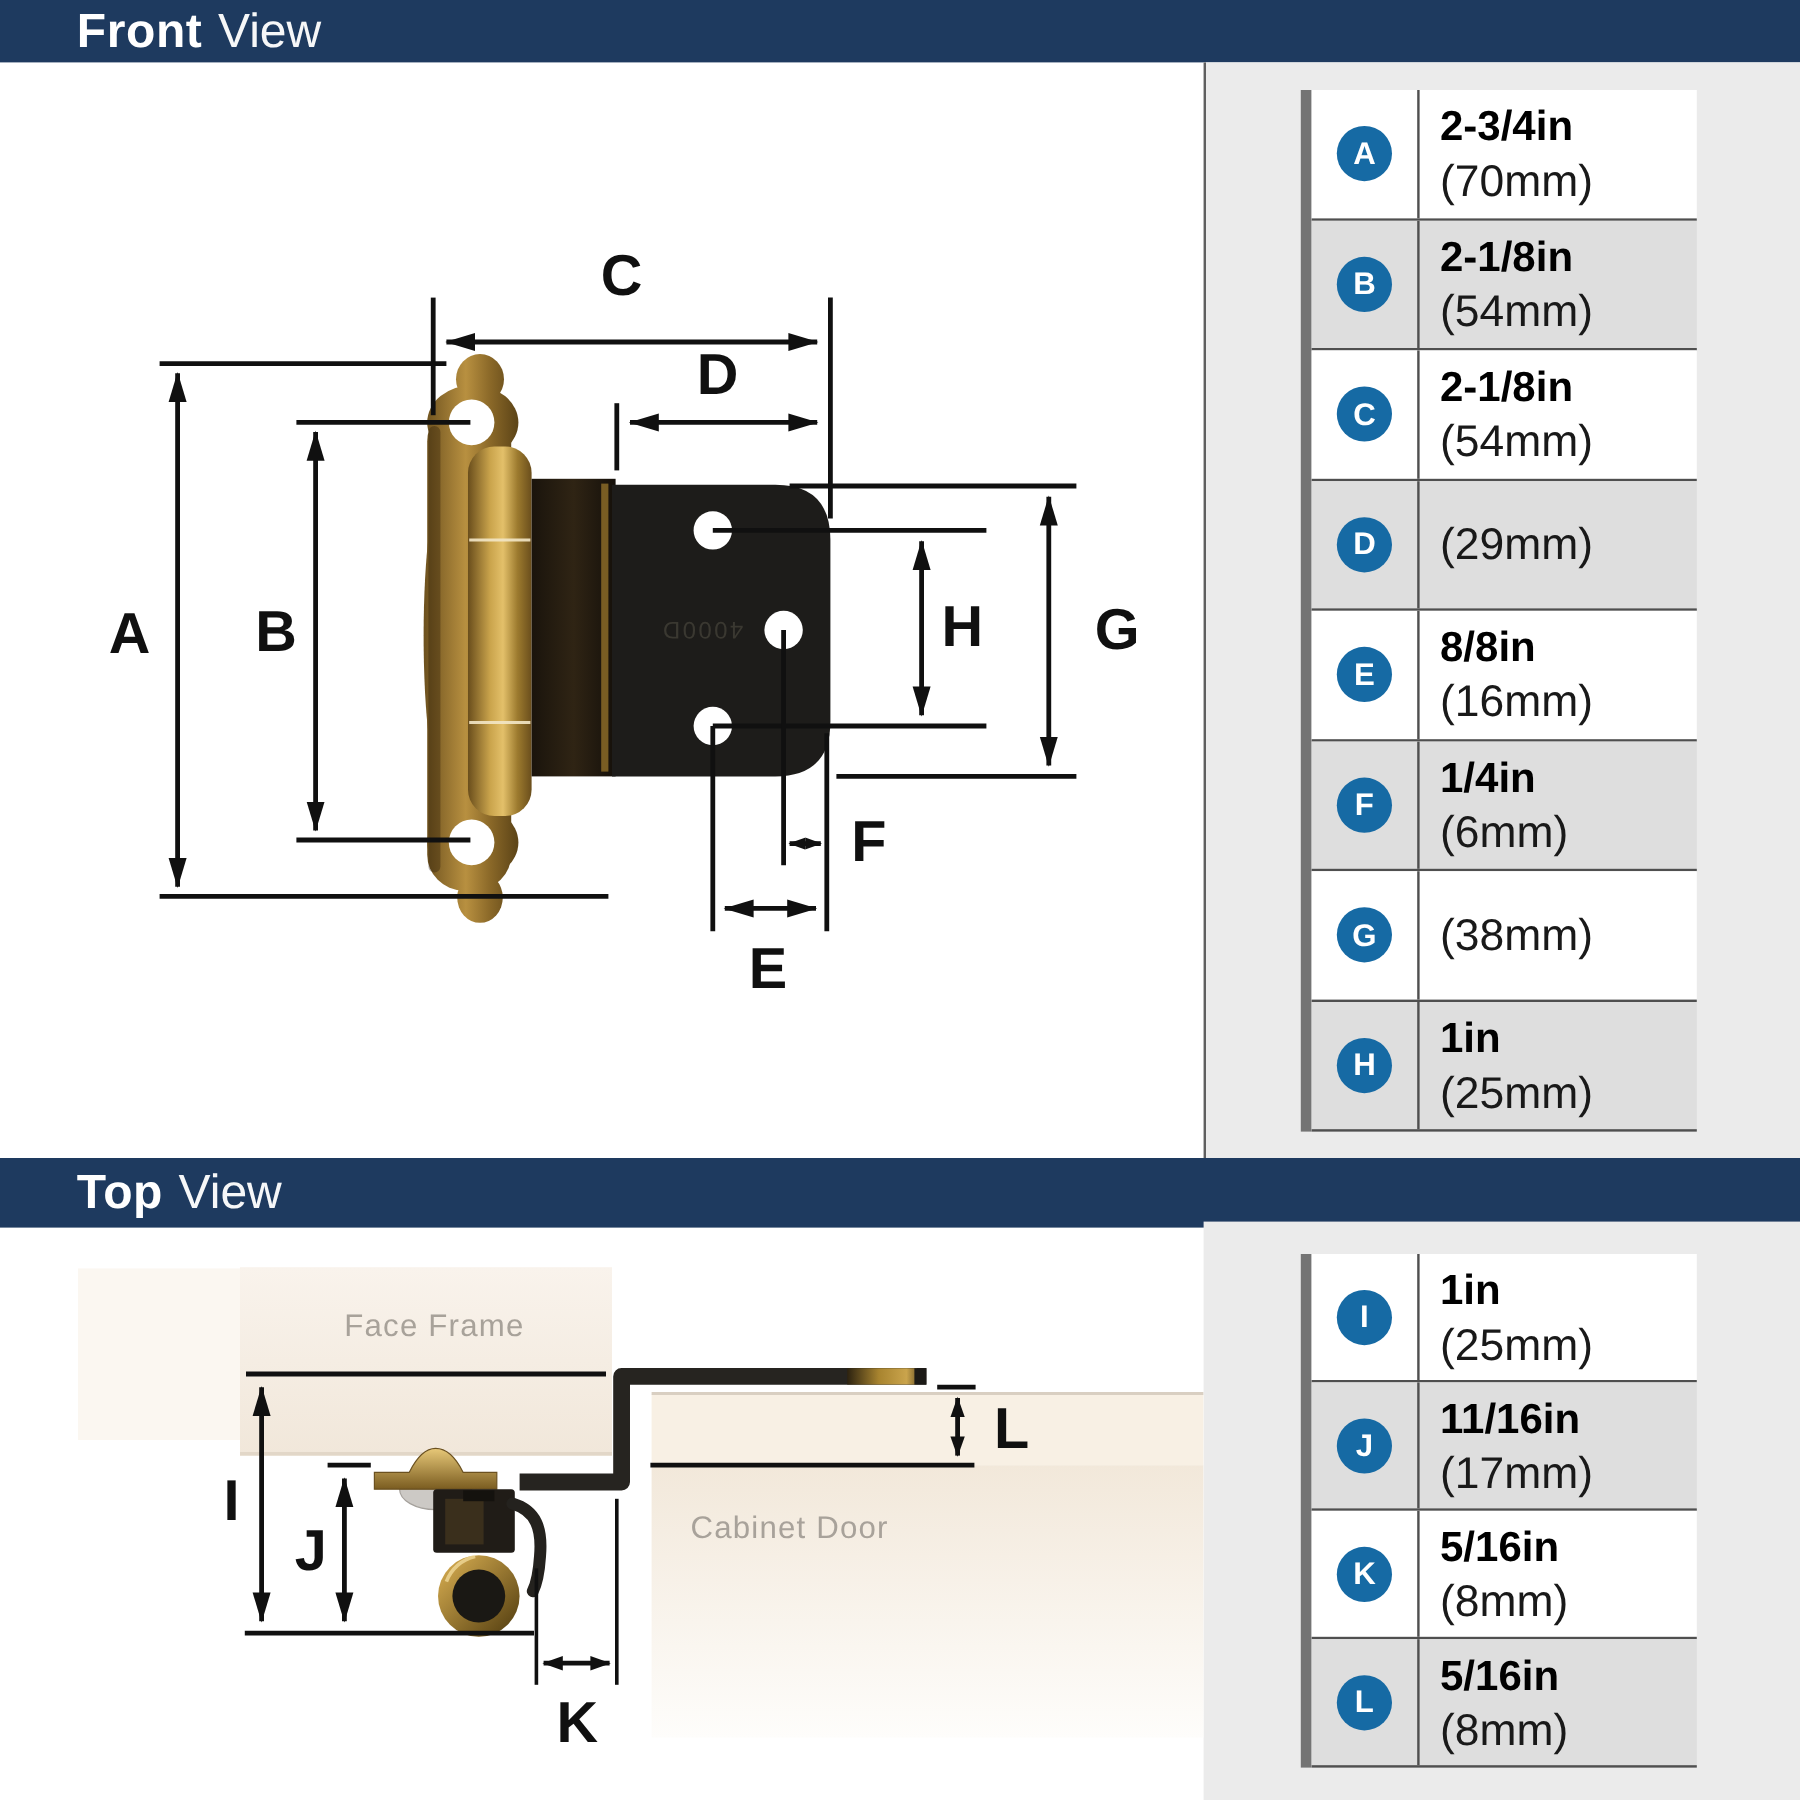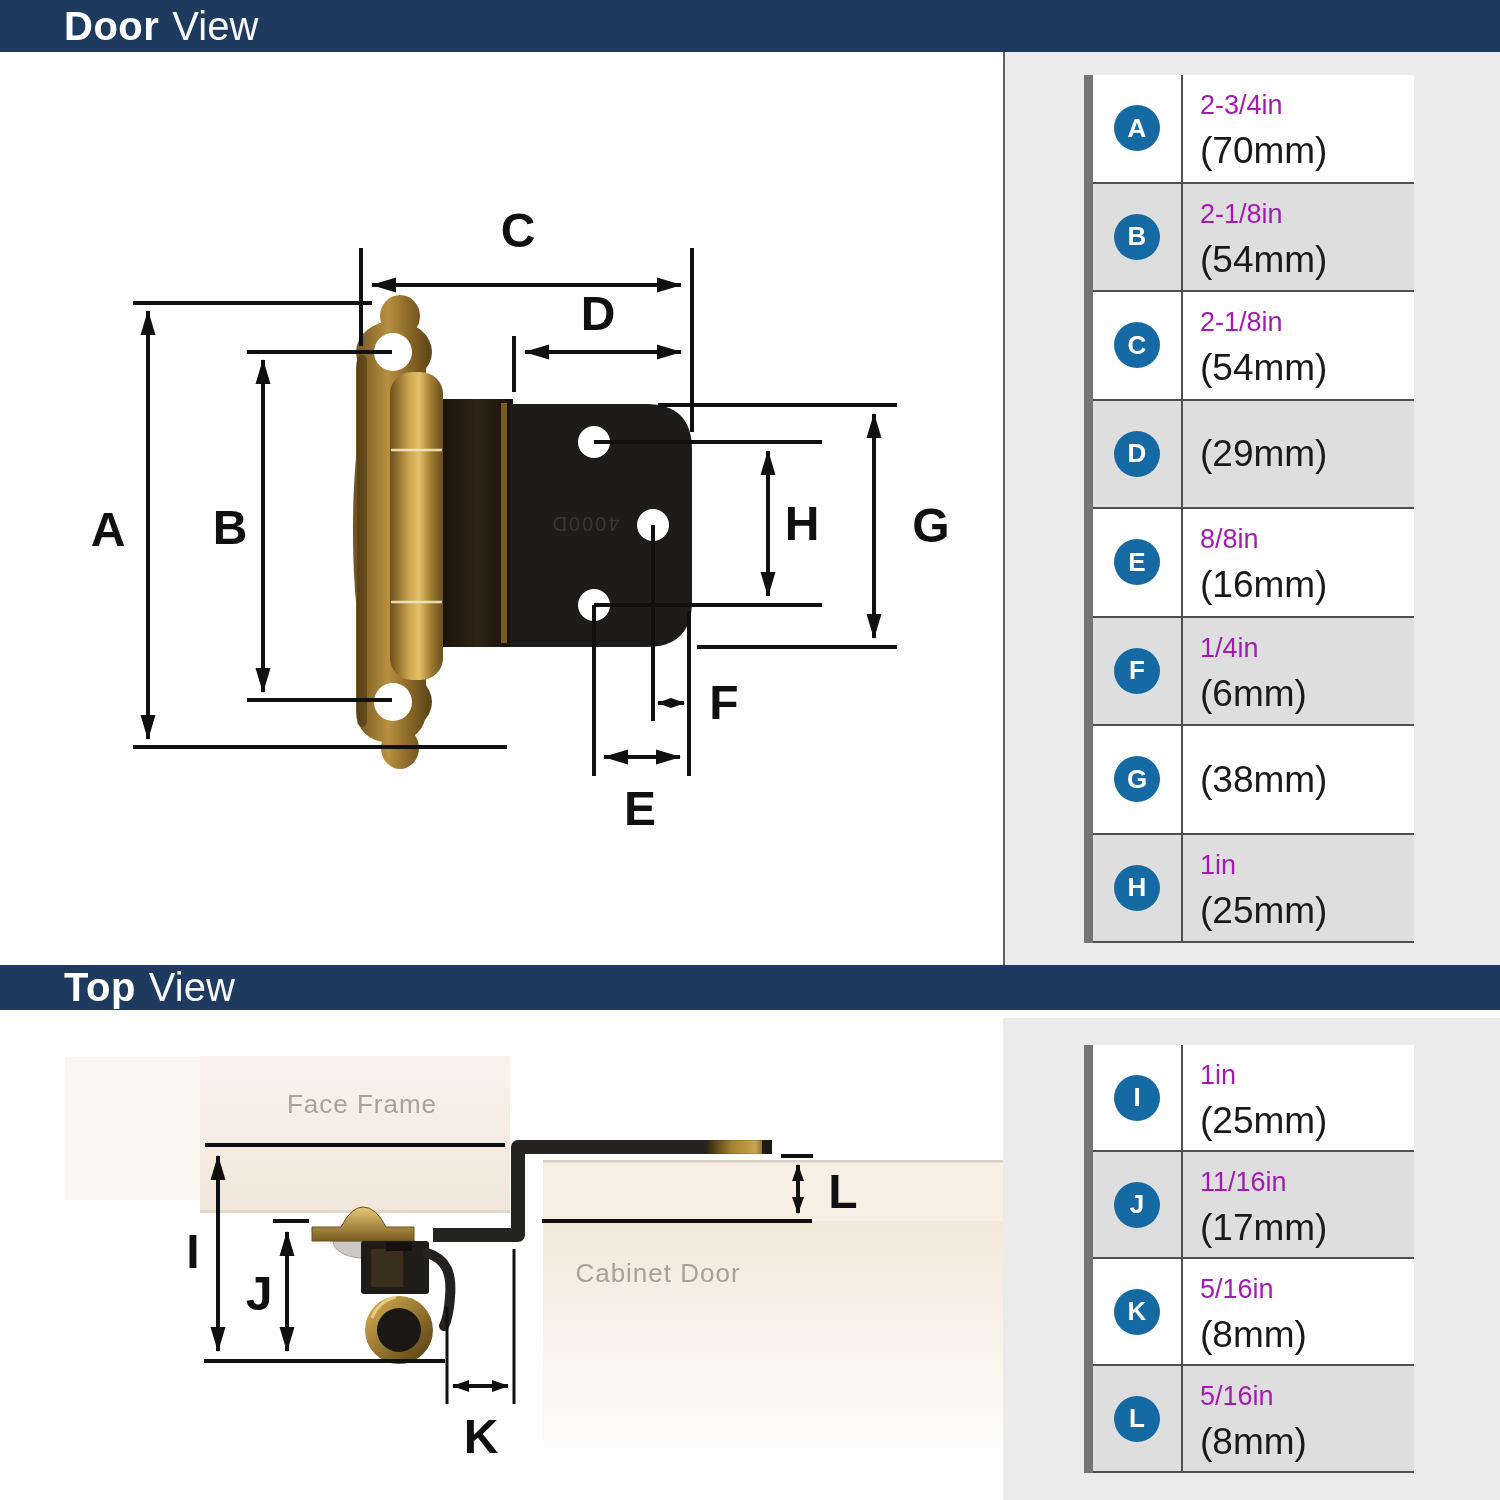--- a/index.html
+++ b/index.html
@@ -6,21 +6,21 @@
   #app {
     position:relative; width:1500px; height:1500px; overflow:hidden;
     background:#ffffff; font-family:"Liberation Sans", sans-serif;
   }
   
   .banner {
     position:absolute; left:0; width:1500px; background:#1e3a5f; color:#fff;
     display:flex; align-items:center; padding-left:64px; box-sizing:border-box;
   }
   #banner-front { top:0; height:52px; }
-  #banner-top   { top:965px; height:45px; }
+  #banner-top   { top:965px; height:58px; }
   .banner .b { font-weight:700; font-size:40px; letter-spacing:0.5px; }
   .banner .l { font-weight:400; font-size:40px; margin-left:13px; opacity:0.96;text-align:right; }
   
   .panel { position:absolute; background:#ebebeb; }
   #panel-front { left:1003px; top:52px;  width:497px; height:913px; border-left:2px solid #5f5f5f; box-sizing:border-box; }
   #panel-top   { left:1003px; top:1018px; width:497px; height:482px; }
   
   .spec-table { position:absolute; display:flex; }
   #table-front { left:1084px; top:75px; }
   #table-top   { left:1084px; top:1045px; }
@@ -34,40 +34,40 @@
   .row.alt { background:#dedede; }
   .badge-cell { width:88px; display:flex; align-items:center; justify-content:center; }
   .badge {
     width:46px; height:46px; border-radius:50%; background:#166aa4; color:#fff;
     font-weight:700; font-size:26px; display:flex; align-items:center; justify-content:center;
   }
   .val-cell {
     flex:1; border-left:2px solid #4f4f4f; display:flex; flex-direction:column;
     justify-content:center; padding-left:17px;
   }
-  .val { font-size:27px; font-weight:400; color:#a21caf; line-height:45px; white-space:nowrap; }
+  .val { font-size:35px; font-weight:700; color:#000000; line-height:45px; white-space:nowrap; }
   .met { font-size:37px; font-weight:400; color:#191919; line-height:45px; white-space:nowrap; }
   
   svg.diagram { position:absolute; display:block; }
   #svg-front { left:0; top:52px;   width:1003px; height:913px; }
   #svg-top   { left:0; top:1018px; width:1003px; height:482px; }
   svg text { font-family:"Liberation Sans", sans-serif; }
   .dim-letter { font-weight:700; font-size:48px; fill:#101010; text-anchor:middle; dominant-baseline:central; }
   .dim  { stroke:#101010; stroke-width:4; }
   .dim3 { stroke:#101010; stroke-width:3; }
   .soft-label { font-size:26px; fill:#a8a29a; text-anchor:middle; dominant-baseline:central; letter-spacing:1px; }
   .marking { font-size:20px; fill:#3a3831; text-anchor:middle; dominant-baseline:central; letter-spacing:2px; }
 </style>
 </head>
 <body>
 
 <div id="app">
 
   <div class="banner" id="banner-front">
-    <span class="b">Door</span>
+    <span class="b">Front</span>
     <span class="l">View</span>
   </div>
 
   <div class="panel" id="panel-front"></div>
 
   <svg class="diagram" id="svg-front" viewBox="0 52 1003 913">
     <defs>
       <marker id="ah" markerWidth="26" markerHeight="18" refX="24" refY="9" orient="auto-start-reverse" markerUnits="userSpaceOnUse">
         <path d="M0,1.5 L25,9 L0,16.5 Z" fill="#101010"></path>
       </marker>

